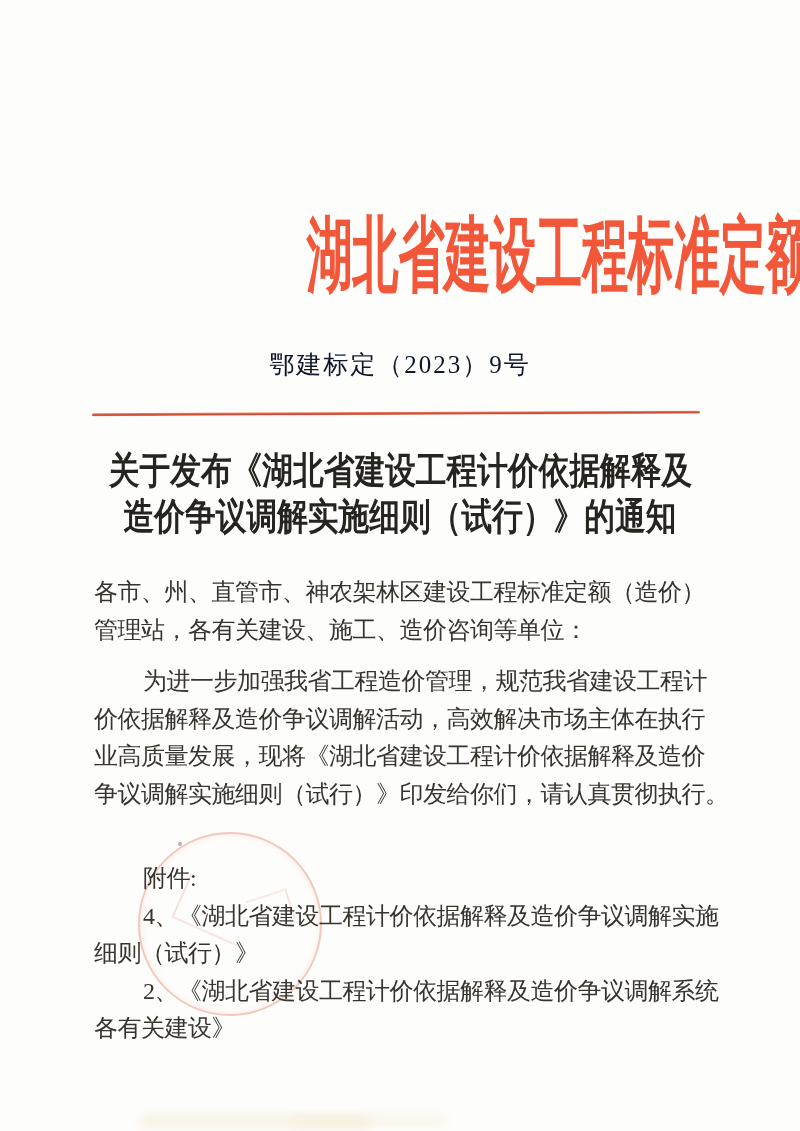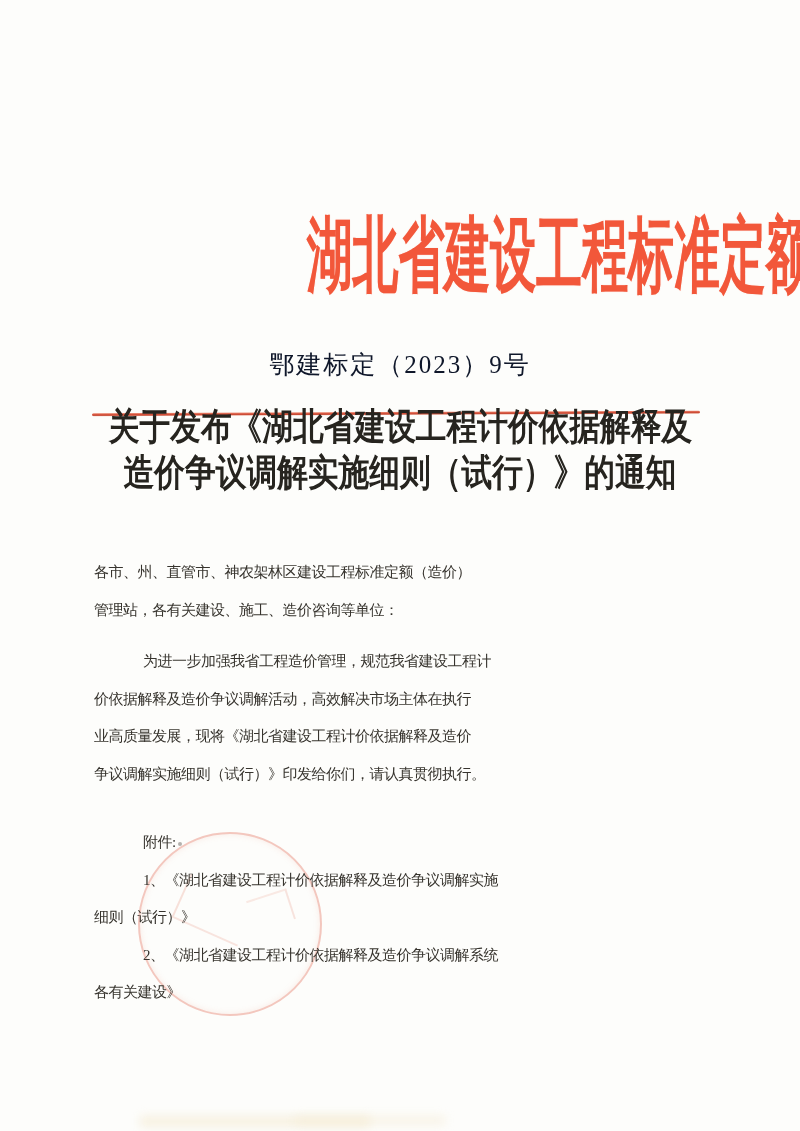--- a/index.html
+++ b/index.html
@@ -33,40 +33,40 @@
   }
   
   .red-rule {
     position:absolute; top:412px; left:92px;
     width:608px; height:3px;
     background:linear-gradient(to bottom, #eb8a72 0%, #d4503a 45%, #c84a35 70%, #eab4a4 100%);
     transform:rotate(-0.25deg);
     border-radius:2px;
   }
   
-  .title { position:absolute; top:404px; left:0; width:100%; text-align:center;text-decoration:underline; }
+  .title { position:absolute; top:448px; left:0; width:100%; text-align:center;text-decoration:underline; }
   .title-line {
     display:inline-block;
     font-size:37px; line-height:46px; font-weight:700;
     color:#26241f; white-space:nowrap;
     transform:scaleX(0.83);
     transform-origin:center;
   }
   
   .body-text {
-    position:absolute; top:554px; left:94px; width:616px;
-    font-size:15px; line-height:37.5px;
+    position:absolute; top:574px; left:94px; width:616px;
+    font-size:24px; line-height:37.5px;
     letter-spacing:-0.5px;
     color:#37342e;
     z-index:2;
   }
   .line { white-space:nowrap; }
   .indent { padding-left:49px; }
   .para-gap { margin-top:14px; }
-  .attach-gap { margin-top:31px; }
+  .attach-gap { margin-top:47px; }
   
   .stamp {
     position:absolute; left:138px; top:832px;
     width:180px; height:180px;
     border:2px solid rgba(228,125,106,0.42);
     border-radius:50%;
     z-index:1;
     box-shadow:inset 0 0 6px rgba(235,150,130,0.18);
   }
   .stamp::before {
@@ -131,21 +131,21 @@
 
   <div class="body-text">
     <div class="line">各市、州、直管市、神农架林区建设工程标准定额（造价）</div>
     <div class="line">管理站，各有关建设、施工、造价咨询等单位：</div>
     <div class="line indent para-gap">为进一步加强我省工程造价管理，规范我省建设工程计</div>
     <div class="line">价依据解释及造价争议调解活动，高效解决市场主体在执行</div>
     <div class="line">业高质量发展，现将《湖北省建设工程计价依据解释及造价</div>
     <div class="line">争议调解实施细则（试行）》印发给你们，请认真贯彻执行。</div>
 
     <div class="line indent attach-gap">附件:</div>
-    <div class="line indent">1、《湖北省建设工程计价依据解释及造价争议调解实施</div>
+    <div class="line indent">4、《湖北省建设工程计价依据解释及造价争议调解实施</div>
     <div class="line">细则（试行）》</div>
     <div class="line indent">2、《湖北省建设工程计价依据解释及造价争议调解系统</div>
     <div class="line">各有关建设》</div>
   </div>
 
   <div class="smudge-1"></div>
   <div class="smudge-2"></div>
 
 </div>
 

